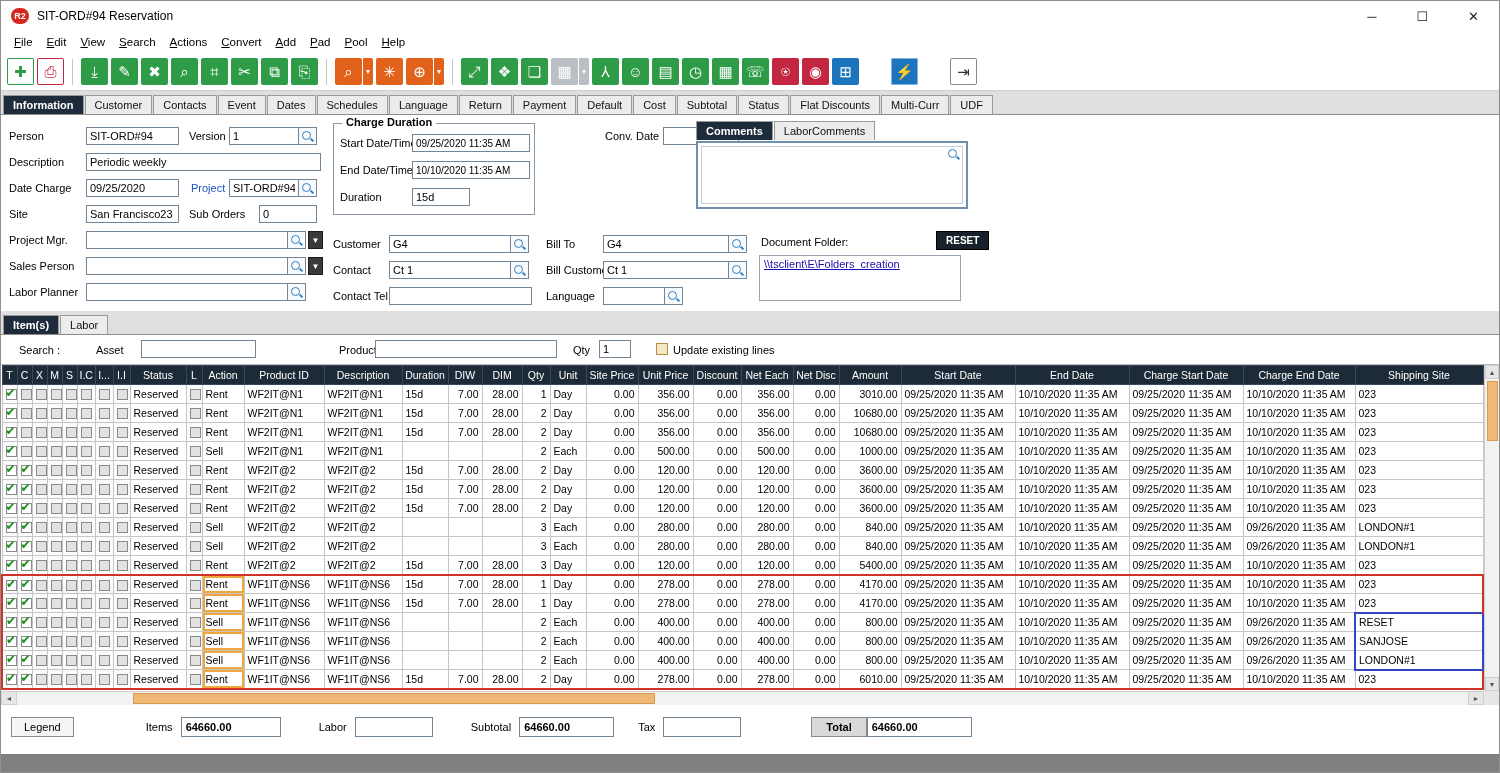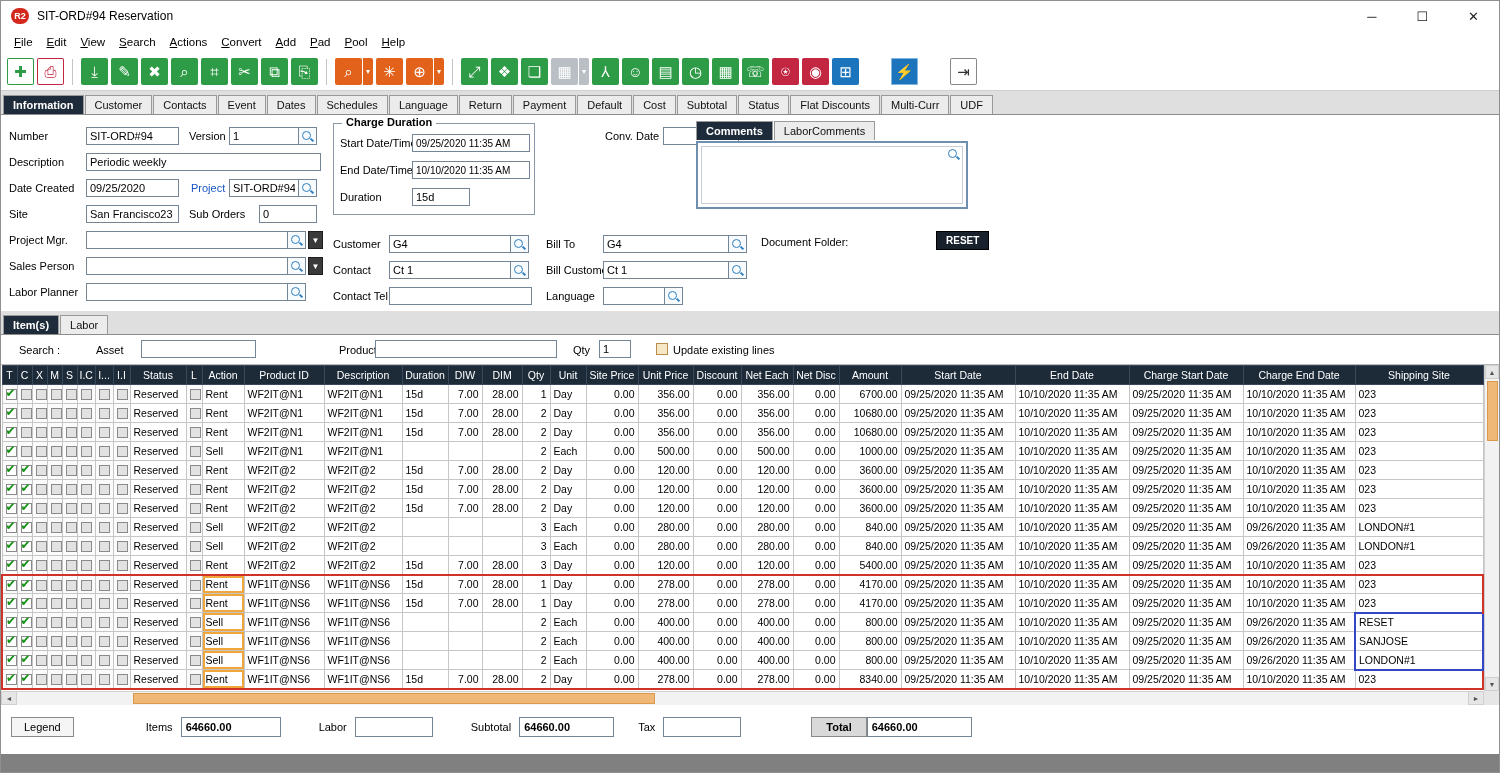--- a/index.html
+++ b/index.html
@@ -187,32 +187,32 @@
       <div class="tab">Cost</div>
       <div class="tab">Subtotal</div>
       <div class="tab">Status</div>
       <div class="tab">Flat Discounts</div>
       <div class="tab">Multi-Curr</div>
       <div class="tab">UDF</div>
     </div>
 
   <div class="form-area">
 
-    <span class="lbl" style="left:8px;top:12px">Number</span>
+    <span class="lbl" style="left:8px;top:12px">Person</span>
     <input class="inp" style="left: 85px; top: 12px; width: 93px;" readonly="" value="SIT-ORD#94">
     <span class="lbl" style="left:188px;top:12px">Version</span>
     <input class="inp" style="left: 228px; top: 12px; width: 70px;" readonly="" value="1">
     <span class="sbtn" style="left:297px;top:12px">
         <span class="mag"></span>
       </span>
 
     <span class="lbl" style="left:8px;top:38px">Description</span>
     <input class="inp" style="left: 85px; top: 38px; width: 235px;" readonly="" value="Periodic weekly">
 
-    <span class="lbl" style="left:8px;top:64px">Date Created</span>
+    <span class="lbl" style="left:8px;top:64px">Date Charge</span>
     <input class="inp" style="left: 85px; top: 64px; width: 93px;" readonly="" value="09/25/2020">
     <span class="lbl blue" style="left:190px;top:64px">Project</span>
     <input class="inp" style="left: 228px; top: 64px; width: 70px;" readonly="" value="SIT-ORD#94">
     <span class="sbtn" style="left:297px;top:64px">
         <span class="mag"></span>
       </span>
 
     <span class="lbl" style="left:8px;top:90px">Site</span>
     <input class="inp" style="left: 85px; top: 90px; width: 93px;" readonly="" value="San Francisco23">
     <span class="lbl" style="left:188px;top:90px">Sub Orders</span>
@@ -286,20 +286,23 @@
         <div class="tab sel">Comments</div>
         <div class="tab">LaborComments</div>
       </div>
     <div class="cpanel" style="left:695px;top:26px;width:272px;height:68px">
       <div class="cinner"></div>
       <span class="mag" style="position:absolute;right:6px;top:5px"></span>
     </div>
 
     <span class="lbl" style="left:760px;top:118px">Document Folder:</span>
     <button class="reset-btn" style="left:935px;top:116px">RESET</button>
+    <div class="linkbox" style="left:758px;top:140px;width:202px;height:46px">
+      <a class="link" href="#">\\tsclient\E\Folders_creation</a>
+    </div>
   </div>
 
   <div class="tabbar">
       <div class="tab sel">Item(s)</div>
       <div class="tab">Labor</div>
     </div>
 
   <div class="search-row">
     <span class="lbl" style="left:18px;top:6px">Search :</span>
     <span class="lbl" style="left:95px;top:6px">Asset</span>
@@ -397,21 +400,21 @@
               <td>15d</td>
               <td style="text-align: right;">7.00</td>
               <td style="text-align: right;">28.00</td>
               <td style="text-align: right;">1</td>
               <td>Day</td>
               <td style="text-align: right;">0.00</td>
               <td style="text-align: right;">356.00</td>
               <td style="text-align: right;">0.00</td>
               <td style="text-align: right;">356.00</td>
               <td style="text-align: right;">0.00</td>
-              <td style="text-align: right;">6700.00</td>
+              <td style="text-align: right;">3010.00</td>
               <td>09/25/2020 11:35 AM</td>
               <td>10/10/2020 11:35 AM</td>
               <td>09/25/2020 11:35 AM</td>
               <td>10/10/2020 11:35 AM</td>
               <td>023</td>
             </tr>
             <tr class="">
               <td class="ck"><span class="cb on"></span></td>
               <td class="ck"><span class="cb"></span></td>
               <td class="ck"><span class="cb"></span></td>
@@ -862,21 +865,21 @@
               <td>15d</td>
               <td style="text-align: right;">7.00</td>
               <td style="text-align: right;">28.00</td>
               <td style="text-align: right;">2</td>
               <td>Day</td>
               <td style="text-align: right;">0.00</td>
               <td style="text-align: right;">278.00</td>
               <td style="text-align: right;">0.00</td>
               <td style="text-align: right;">278.00</td>
               <td style="text-align: right;">0.00</td>
-              <td style="text-align: right;">8340.00</td>
+              <td style="text-align: right;">6010.00</td>
               <td>09/25/2020 11:35 AM</td>
               <td>10/10/2020 11:35 AM</td>
               <td>09/25/2020 11:35 AM</td>
               <td>10/10/2020 11:35 AM</td>
               <td>023</td>
             </tr>
           </tbody>
       </table>
     </div>
     <div class="vscroll">

